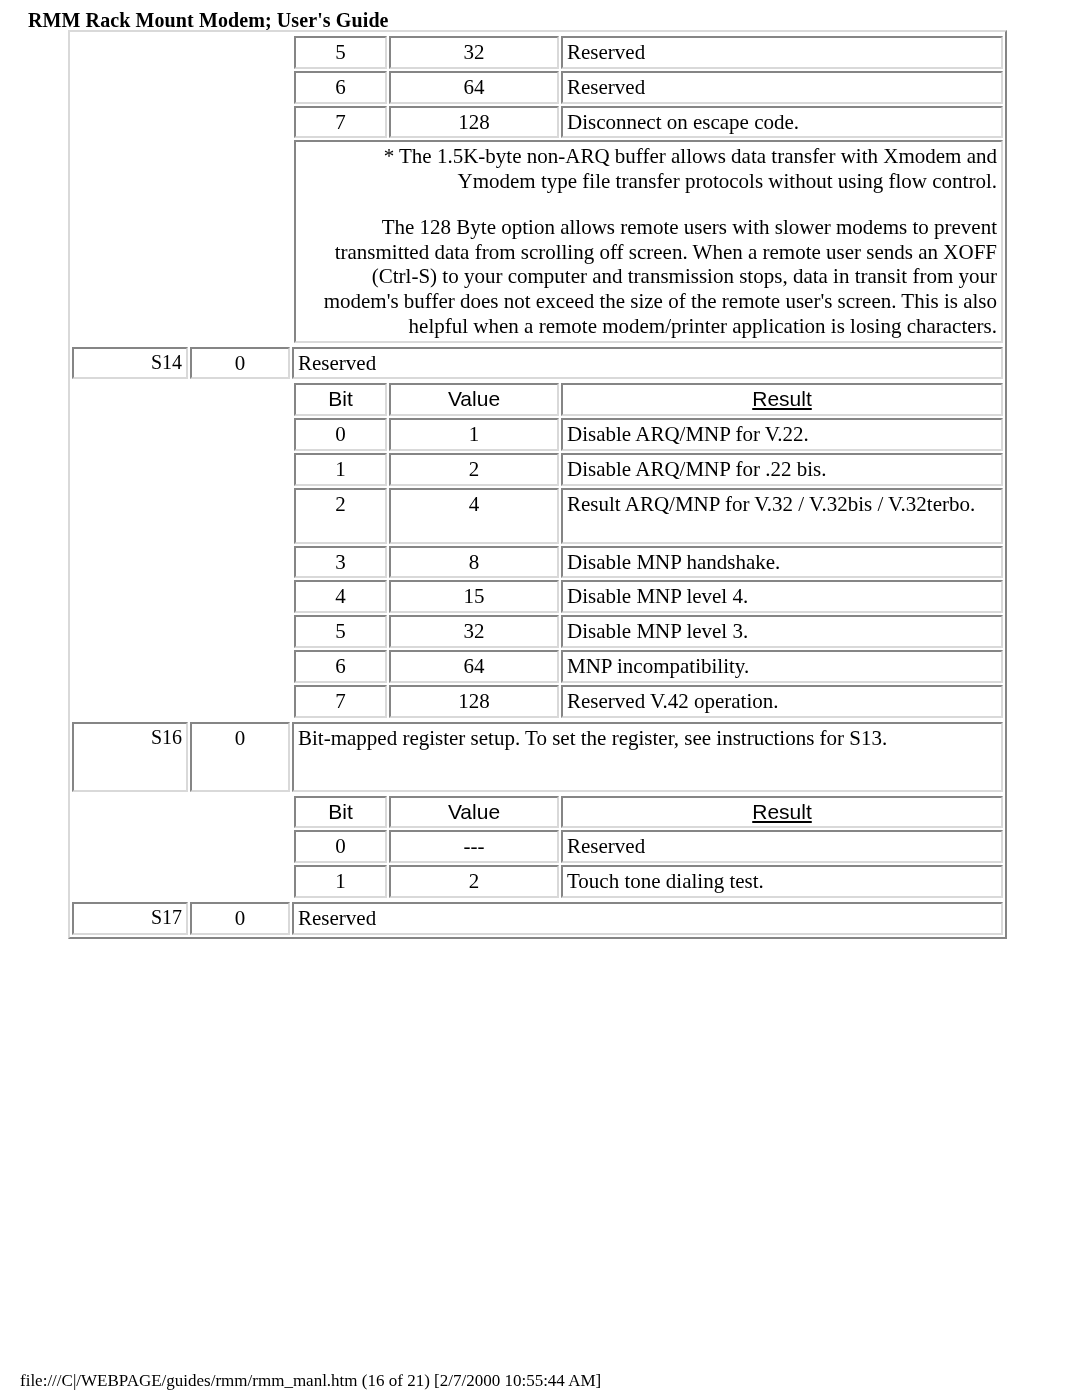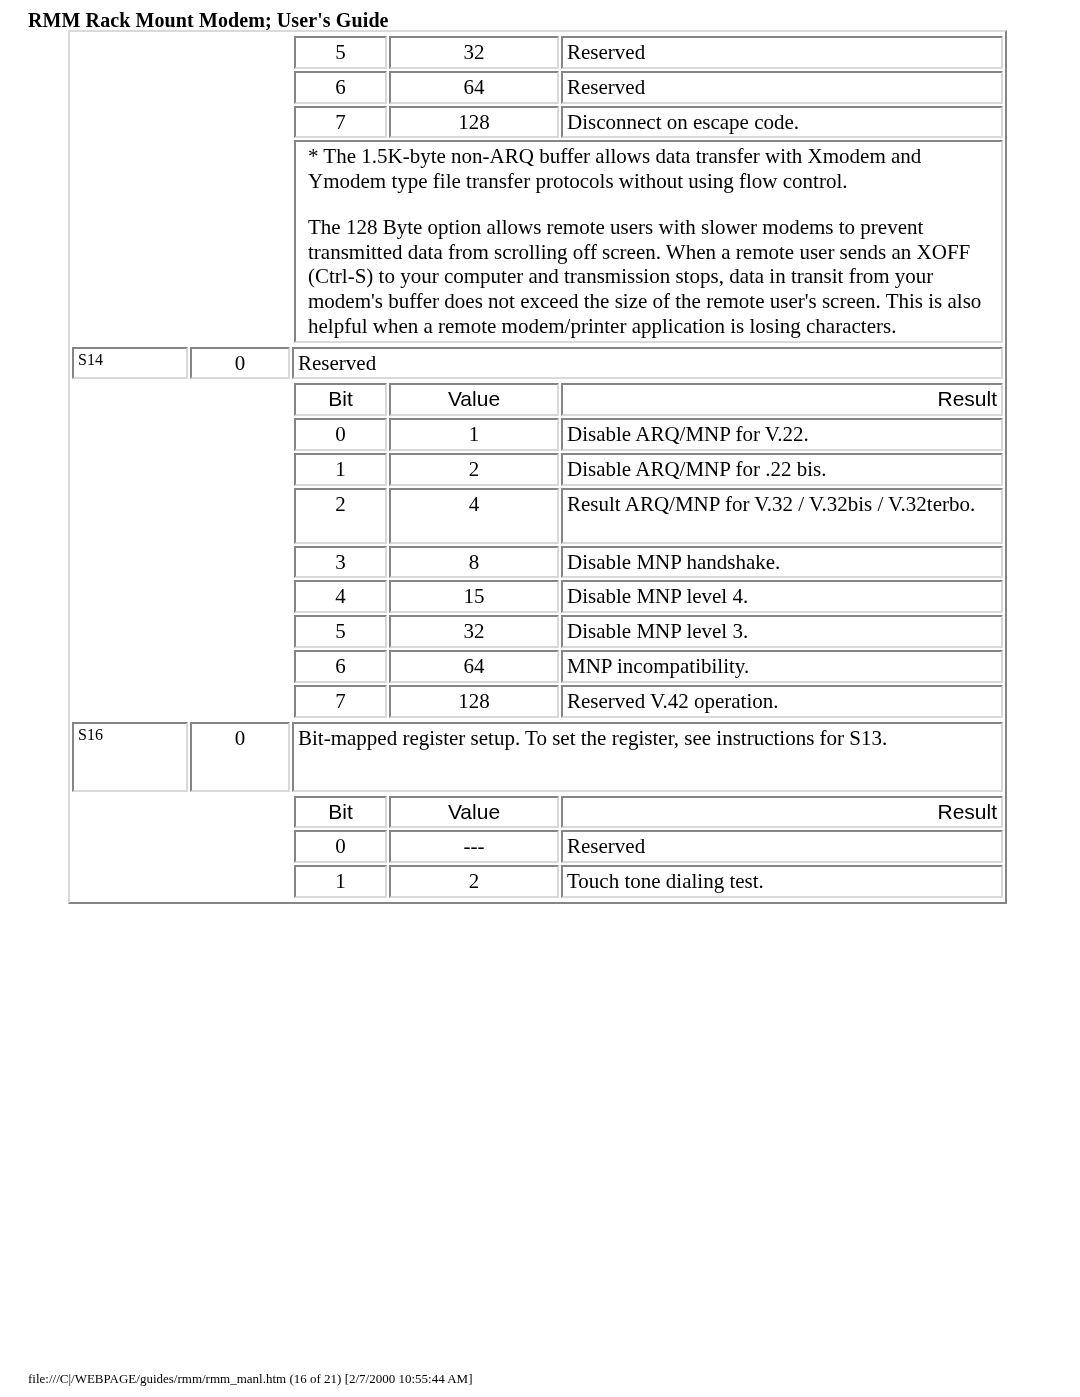--- a/index.html
+++ b/index.html
@@ -26,23 +26,23 @@
     font-weight: bold;
     font-size: 20px;
     letter-spacing: 0.1px;
     white-space: nowrap;
   }
 
   
   .page-footer {
     position: absolute;
     top: 1371px;
-    left: 28px;
+    left: 20px;
     font-family: "Liberation Serif", "DejaVu Serif", serif;
-    font-size: 13px;
+    font-size: 17px;
     white-space: nowrap;
   }
 
   
   .outer-wrap {
     position: absolute;
     left: 68px;
     top: 30px;
     width: 939px;
   }
@@ -64,22 +64,22 @@
     vertical-align: top;
     background: #ffffff;
   }
 
   
   col.c-reg   { width: 116px; }
   col.c-def   { width: 100px; }
   col.c-desc  { width: auto;  }
 
   td.reg-name {
-    text-align: left;
-    font-size: 16px;
+    text-align: right;
+    font-size: 20px;
   }
   td.reg-default {
     text-align: center;
     font-size: 21px;
   }
   td.reg-desc {
     text-align: left;
     font-size: 21px;
   }
 
@@ -104,30 +104,31 @@
   }
   col.b-bit    { width: 93px; }
   col.b-value  { width: 170px; }
   col.b-result { width: auto; }
 
   td.bit-head {
     font-family: "Liberation Sans", "DejaVu Sans", sans-serif;
     font-size: 21px;
   }
   td.bit-head.ctr { text-align: center; }
-  td.bit-head.lft { text-align: right; }
+  td.bit-head.lft { text-align: center; text-decoration: underline; }
 
   td.bit-cell   { text-align: center; }
   td.bit-result { text-align: left; }
 
   tr.bit-tall > td { height: 48px; }
 
   
   .note-body p {
-    margin: 0 0 0 8px;
+    margin: 0 0 0 16px;
+    text-align: right;
   }
   .note-body p.gap {
     margin-top: 21px;
   }
 
   
   td.blank { border: none !important; background: transparent !important; padding: 0 !important; }
 
   
   td.nested-holder {
@@ -287,18 +288,23 @@
               <tr>
                 <td class="bit-cell">1</td>
                 <td class="bit-cell">2</td>
                 <td class="bit-result">Touch tone dialing test.</td>
               </tr>
             </tbody>
           </table>
         </td>
       </tr>
 
+      <tr>
+        <td class="reg-name">S17</td>
+        <td class="reg-default">0</td>
+        <td class="reg-desc">Reserved</td>
+      </tr>
 
     </tbody>
   </table>
 </div>
 
 <div class="page-footer">file:///C|/WEBPAGE/guides/rmm/rmm_manl.htm (16 of 21) [2/7/2000 10:55:44 AM]</div>
 
 </body></html>

